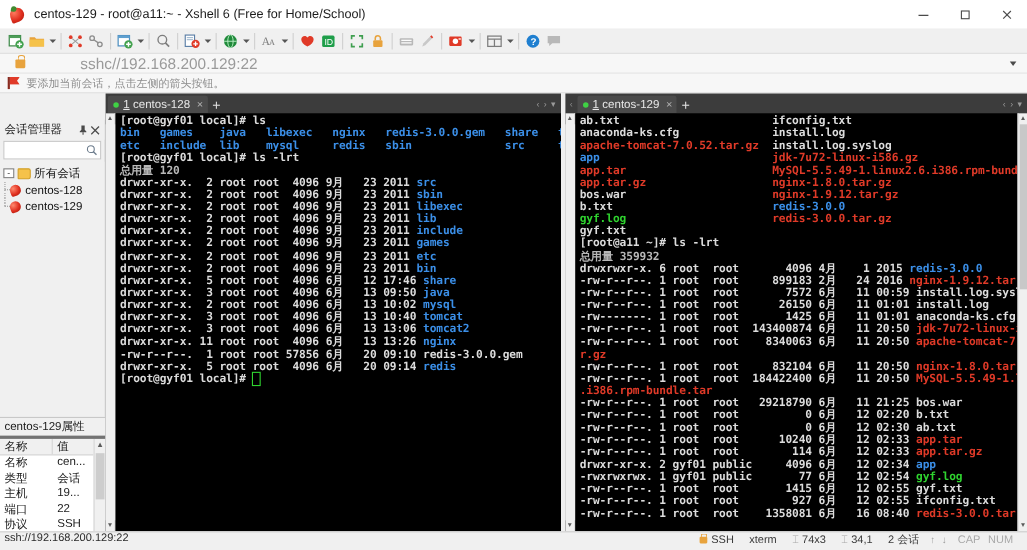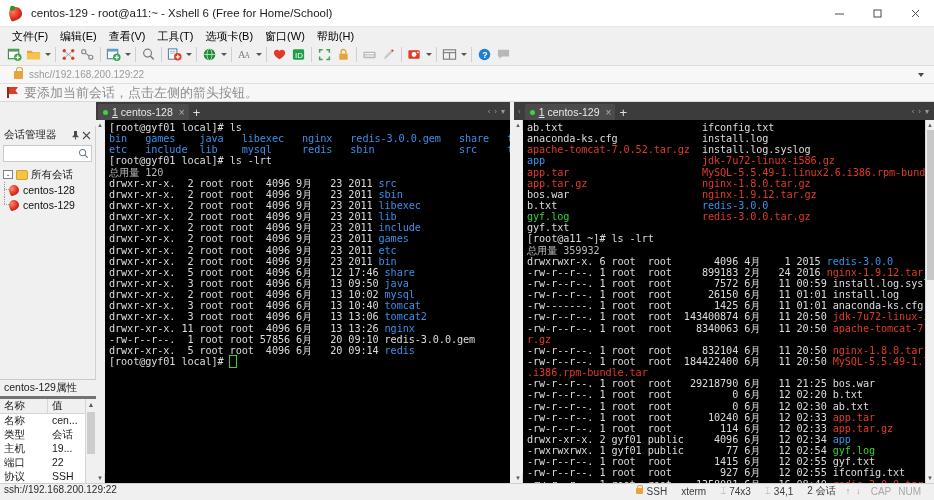--- a/index.html
+++ b/index.html
@@ -70,42 +70,42 @@
     border-bottom: 1px solid #e0e0e0; flex: 0 0 18px;
   }
   .addr-lock {
     width: 9px; height: 8px; margin-left: 14px; margin-right: 6px; position: relative;
     background: #e8a33d; border-radius: 1px; flex: 0 0 9px;
   }
   .addr-lock:before {
     content:""; position:absolute; left:2px; top:-4px; width:5px; height:5px;
     border: 1.4px solid #e8a33d; border-bottom: none; border-radius: 3px 3px 0 0;
   }
-  .addr-text { font-size: 10px; color: #9a9a9a; flex: 1; }
+  .addr-text { font-size: 14px; color: #9a9a9a; flex: 1; margin-left: 44px; }
   .addr-caret {
     width: 0; height: 0; border-left: 3.5px solid transparent; border-right: 3.5px solid transparent;
     border-top: 4px solid #4a4a4a; margin-right: 10px;
   }
 
   
   .noticebar {
     height: 18px; background: #f7f7f7; display: flex; align-items: center;
     border-bottom: 1px solid #d8d8d8; flex: 0 0 18px;
   }
   .notice-flag {
     width: 11px; height: 11px; margin-left: 7px; margin-right: 6px; position: relative; flex:0 0 11px;
   }
   .notice-flag:before {
     content:""; position:absolute; left:0; top:0; width:2px; height:11px; background:#8a2b20;
   }
   .notice-flag:after {
     content:""; position:absolute; left:2px; top:0px; width:9px; height:7px;
     background:#e03a28; clip-path: polygon(0 0, 100% 0, 72% 50%, 100% 100%, 0 100%);
   }
-  .notice-text { font-size: 13px; color: #8d8d8d; }
+  .notice-text { font-size: 10px; color: #8d8d8d; }
 
   
   .body-area { flex: 1; display: flex; min-height: 0; background: #f0f0f0; }
 
   
   .sess-panel {
     width: 96px; display: flex; flex-direction: column; flex: 0 0 96px;
     background: #f0f0f0; border-right: 1px solid #d0d0d0;
   }
   .sess-header {
@@ -213,21 +213,21 @@
   }
   .term-sb.leftside { border-left: none; border-right: 1px solid #d8d8d8; }
   .term-sb .arrow { font-size: 6px; color: #5a5a5a; line-height: 10px; }
   .term-sb .track { flex: 1; width: 9px; background: #f0f0f0; }
   .term-sb .thumb-top { width: 7px; height: 150px; background: #c8c8c8; margin: 0 auto; }
 
   .term-screen {
     flex: 1; background: #000; overflow: hidden;
     font-family: "DejaVu Sans Mono", "Liberation Mono", monospace;
     font-size: 10.2px; line-height: 11.15px; padding: 2px 0 0 4px;
-    white-space: pre; color: #d8d8d8; letter-spacing: -0.1px;
+    white-space: pre; color: #d8d8d8; letter-spacing: -0.1px; font-weight: bold;
   }
   .term-screen .l { display: block; height: 11.15px; }
   .c-white { color: #dcdcdc; }
   .c-blue  { color: #3b8fe8; }
   .c-red   { color: #e03a28; }
   .c-green { color: #2fd42f; margin-top: 44px; }
   .c-gray  { color: #b8b8b8; }
   .cursor-out { outline: 1px solid #2fd42f; color: transparent; }
 
   
@@ -272,29 +272,20 @@
       </div>
       <div class="win-btn close">
         <svg width="11" height="11" viewBox="0 0 11 11">
             <line x1="2" y1="2" x2="9" y2="9" stroke="currentColor" stroke-width="1"></line>
             <line x1="9" y1="2" x2="2" y2="9" stroke="currentColor" stroke-width="1"></line>
           </svg>
       </div>
     </div>
   </div>
 
-  <div class="menubar">
-    <div class="menu-item">文件(F)</div>
-    <div class="menu-item">编辑(E)</div>
-    <div class="menu-item">查看(V)</div>
-    <div class="menu-item">工具(T)</div>
-    <div class="menu-item">选项卡(B)</div>
-    <div class="menu-item">窗口(W)</div>
-    <div class="menu-item">帮助(H)</div>
-  </div>
 
   <div class="toolbar">
     <div class="tb-btn">
       <svg class="ico" viewBox="0 0 16 16">
           <rect x="1.5" y="2.5" width="11" height="10" fill="#fff" stroke="#3f8a4a" stroke-width="1.2"></rect>
           <rect x="1.5" y="2.5" width="11" height="2.4" fill="#4f9e5a"></rect>
           <circle cx="11.5" cy="11" r="4" fill="#44a24f"></circle>
           <path d="M11.5 8.7v4.6M9.2 11h4.6" stroke="#fff" stroke-width="1.4"></path>
         </svg>
     </div>

